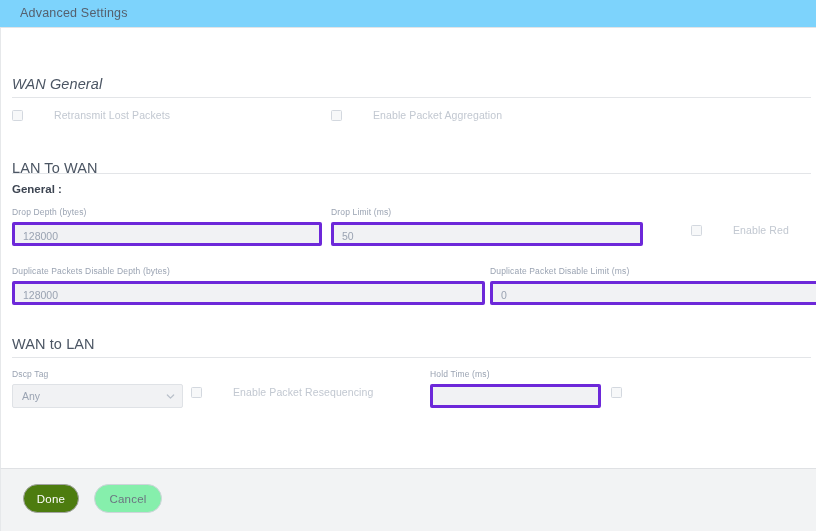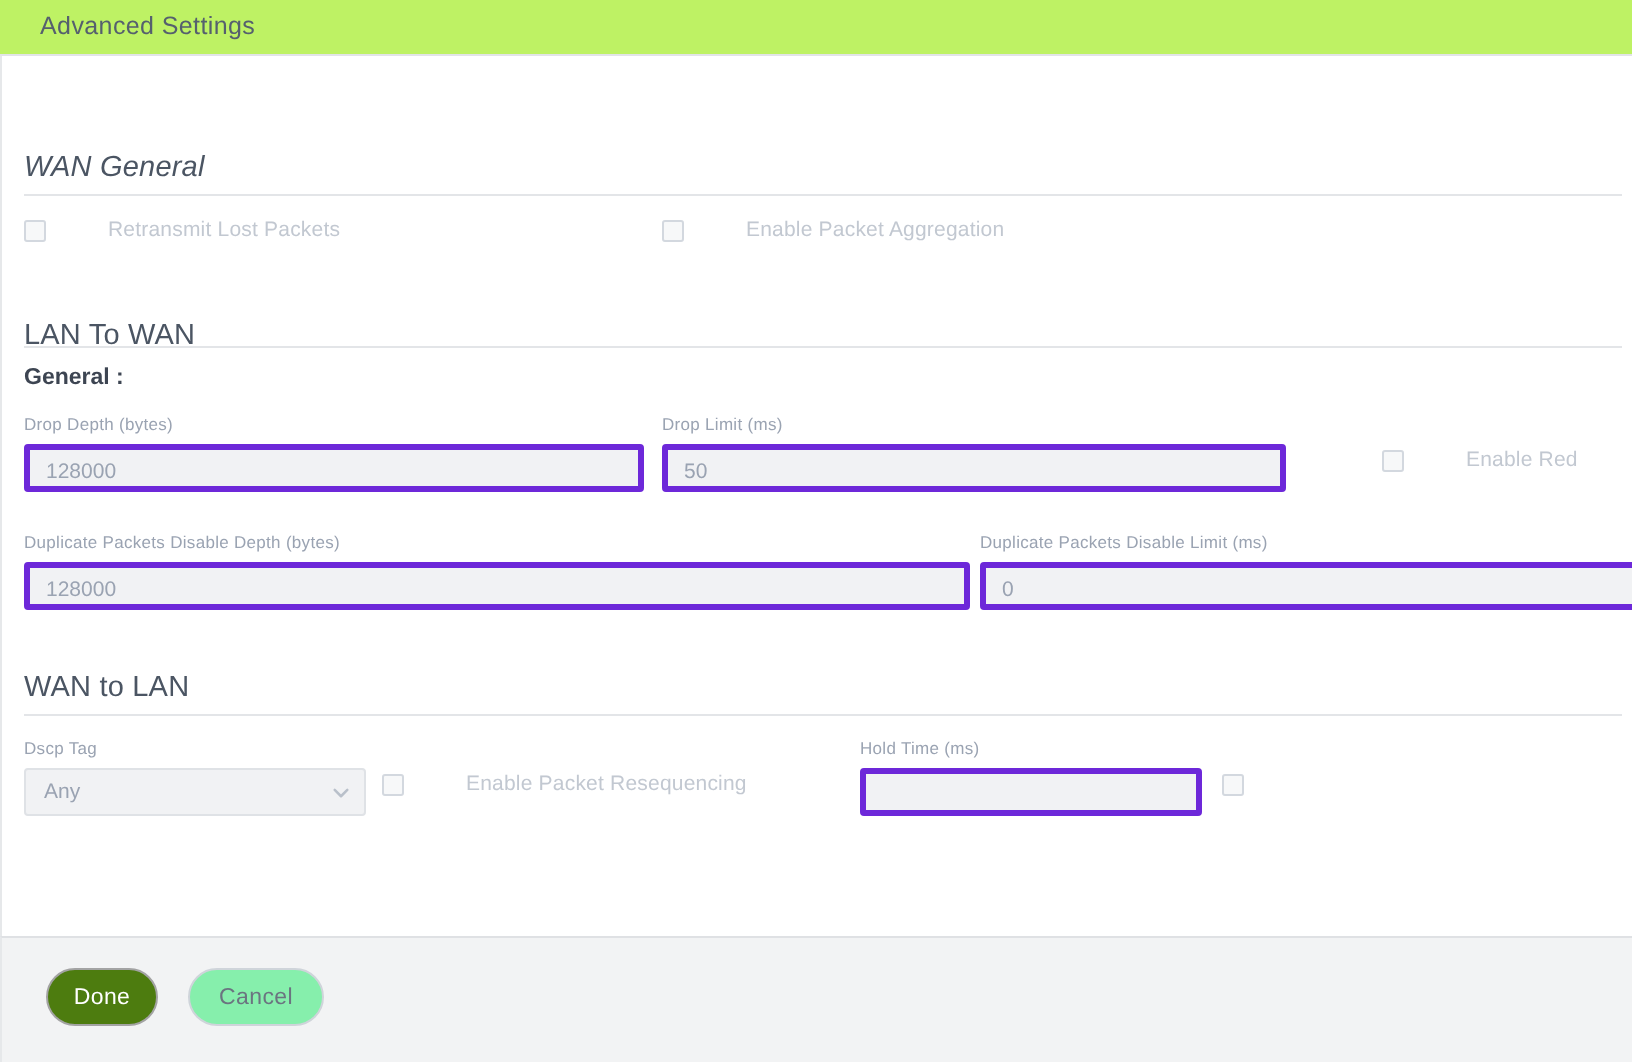--- a/index.html
+++ b/index.html
@@ -13,21 +13,21 @@
   .app-frame {
     position: relative;
     width: 816px; height: 531px;
     background: #ffffff;
   }
 
   
   .panel-header {
     position: absolute; left: 0; top: 0;
     width: 816px; height: 28px;
-    background: #bef264;
+    background: #7dd3fc;
     border-bottom: 1px solid #e2e4e7;
   }
   .panel-header-title {
     position: absolute; left: 20px; top: 6px;
     font-size: 12.5px;
     color: #55606e;
     letter-spacing: 0.2px;
     white-space: nowrap;
   }
 
@@ -218,21 +218,21 @@
       <div class="text-input" style="left:330px; top:194px; width:312px;">50</div>
 
       <div class="checkbox-row" style="left:690px; top:194px;">
         <span class="checkbox-box"></span>
         <span class="checkbox-label">Enable Red</span>
       </div>
 
       <div class="field-label" style="left:11px; top:238px;">Duplicate Packets Disable Depth (bytes)</div>
       <div class="text-input" style="left:11px; top:253px; width:473px;">128000</div>
 
-      <div class="field-label" style="left:489px; top:238px;">Duplicate Packets Disable Limit (ms)</div>
+      <div class="field-label" style="left:489px; top:238px;">Duplicate Packet Disable Limit (ms)</div>
       <div class="text-input" style="left:489px; top:253px; width:340px;">0</div>
     </div>
 
     <div class="section" style="top:0;">
       <div class="section-title" style="top:308px;">WAN to LAN</div>
       <div class="section-rule" style="top:329px;"></div>
 
       <div class="field-label" style="left:11px; top:341px;">Dscp Tag</div>
       <div class="select-wrap" style="left:11px; top:356px; width:171px;">
         <span class="select-value">Any</span>

